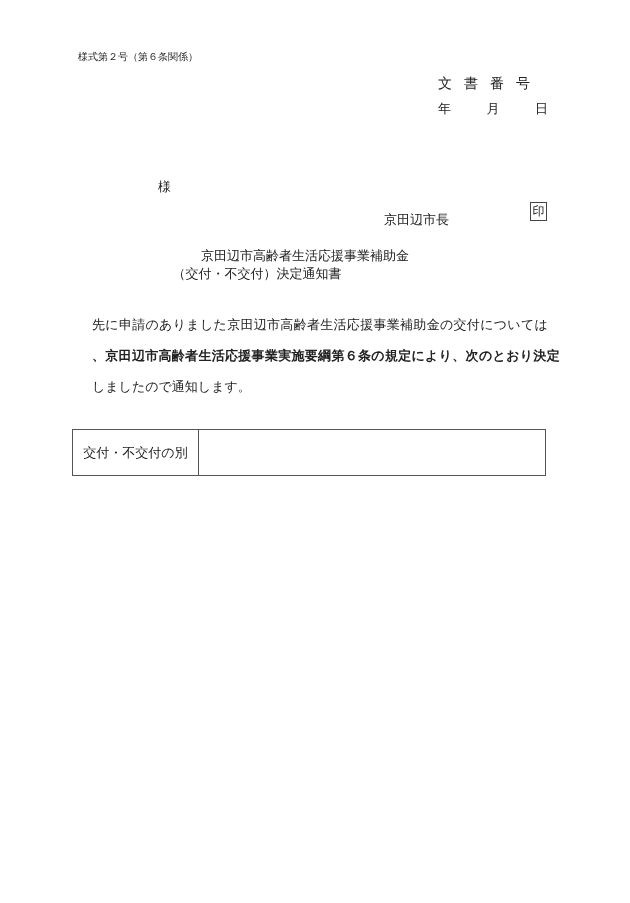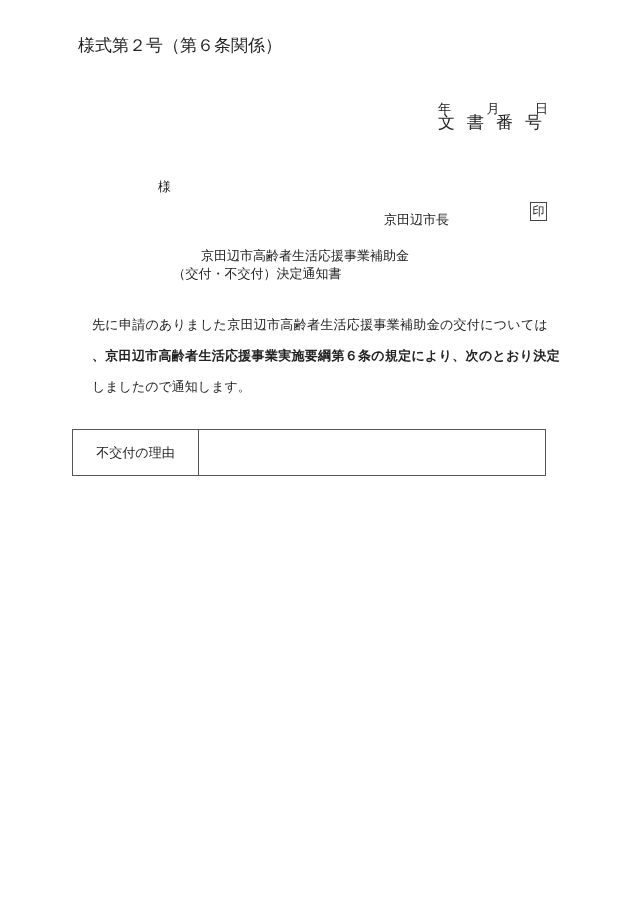--- a/index.html
+++ b/index.html
@@ -2,22 +2,22 @@
 <html><head>
 <meta charset="utf-8">
 <style>
   html, body { margin: 0; padding: 0; }
   body {
     width: 630px; height: 903px; background: #ffffff; position: relative;
     font-family: "DejaVu Serif", "Liberation Serif", serif;
     color: #222; font-size: 13px; overflow: hidden;
   }
   .abs { position: absolute; white-space: nowrap; line-height: 1; }
-  .form-no { left: 78px; top: 37px; font-size: 17px; }
-  .docnum { left: 438px; top: 76px; letter-spacing: 12px; font-size: 17px; margin-top: 38px; }
+  .form-no { left: 78px; top: 52px; font-size: 10px; }
+  .docnum { left: 438px; top: 76px; letter-spacing: 12px; font-size: 14px; }
   .date { left: 438px; top: 102px; font-size: 13px; width: 110px; display: flex; justify-content: space-between; }
   .addressee { left: 158px; top: 180px; font-size: 13px; }
   .mayor { left: 384px; top: 205px; font-size: 13px; margin-top: 8px; }
   .seal { left: 530px; top: 202px; width: 15px; height: 17px; border: 1px solid #444; font-size: 12px; text-align: center; line-height: 17px; }
   .title1 { left: 0; width: 610px; text-align: center; top: 249px; font-size: 13px; }
   .title2 { left: 0; width: 514px; text-align: center; top: 267px; font-size: 13px; }
   .body-line { left: 78px; font-size: 13px; }
   .l1 { top: 318px; left: 92px; letter-spacing: 0.3px; }
   .l2 { top: 349px; left: 92px; letter-spacing: 0.3px; font-weight: bold; }
   .l3 { top: 380px; left: 92px; }
@@ -45,18 +45,18 @@
 
 <div class="abs title1">京田辺市高齢者生活応援事業補助金</div>
 <div class="abs title2">（交付・不交付）決定通知書</div>
 
 <div class="abs body-line l1">先に申請のありました京田辺市高齢者生活応援事業補助金の交付については</div>
 <div class="abs body-line l2">、京田辺市高齢者生活応援事業実施要綱第６条の規定により、次のとおり決定</div>
 <div class="abs body-line l3">しましたので通知します。</div>
 
 <table class="info">
   <tbody>
-  <tr>
-    <td class="label">不交付の理由</td>
+      <tr>
+    <td class="label">交付・不交付の別</td>
     <td></td>
   </tr>
 </tbody>
   </table>
 
 </body></html>

